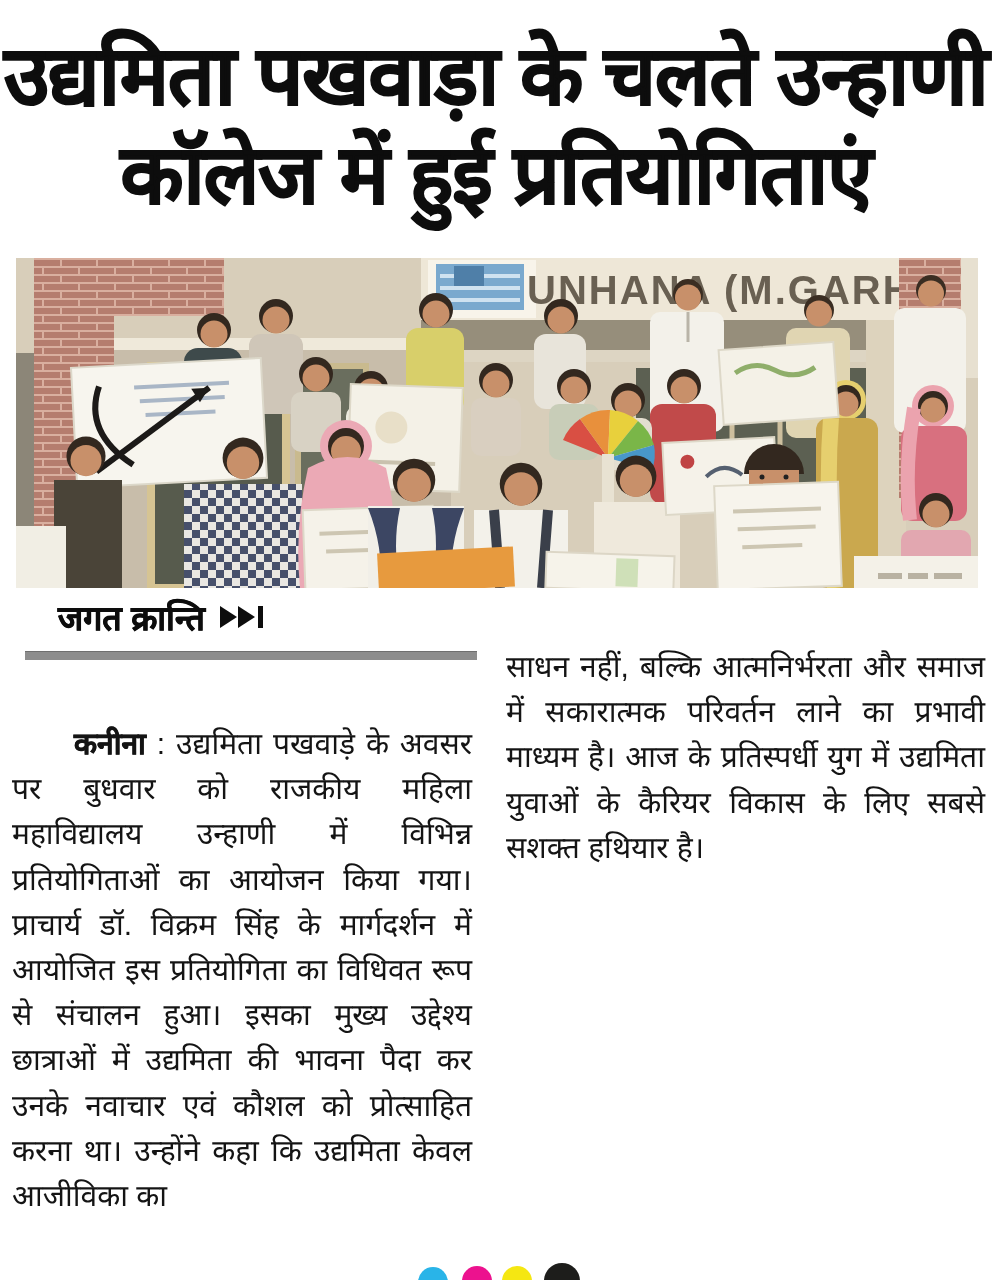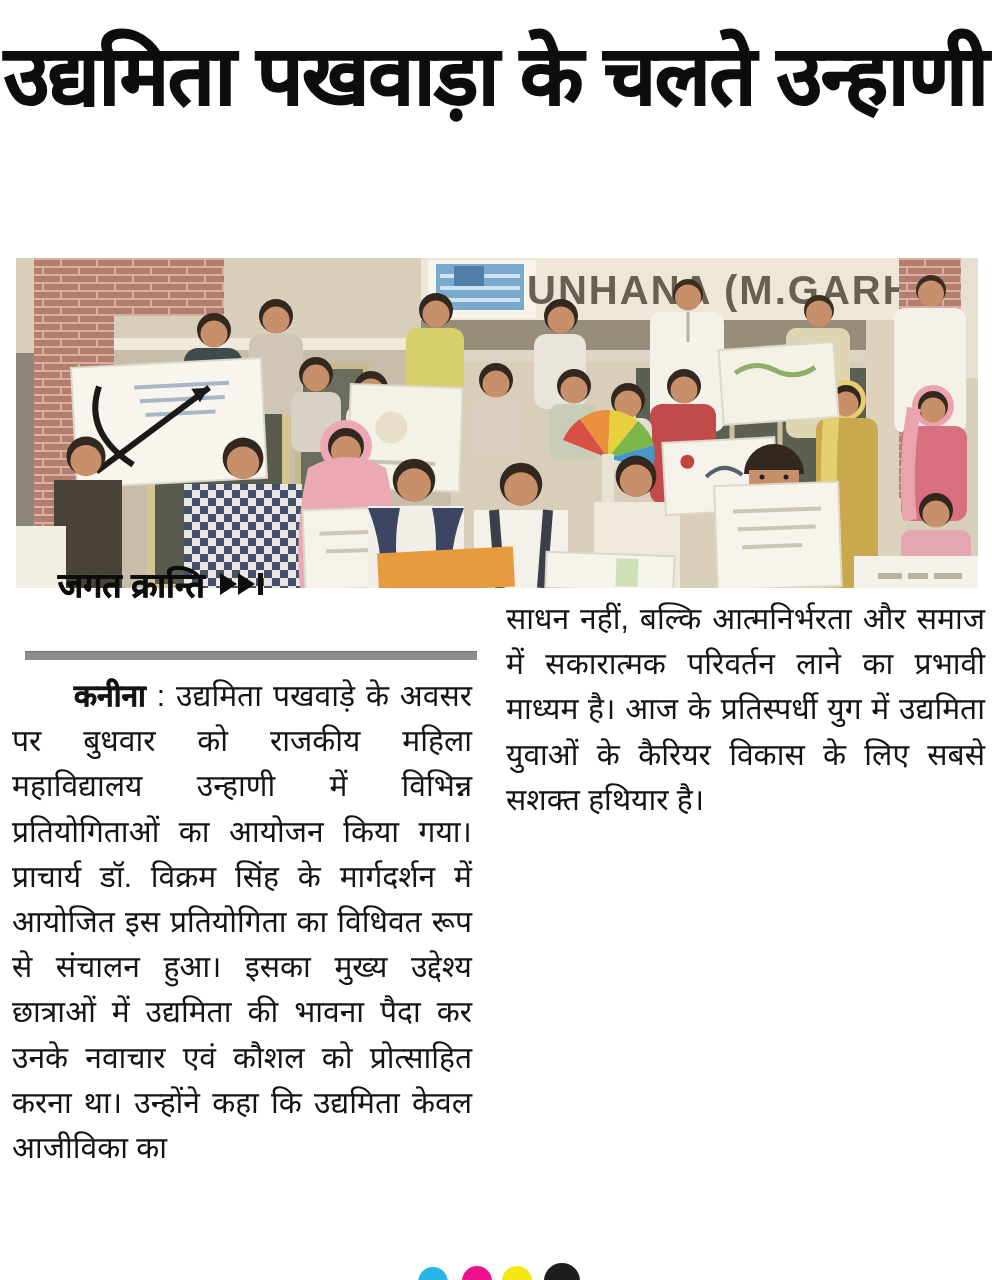--- a/index.html
+++ b/index.html
@@ -11,53 +11,54 @@
   .headline{
     position:absolute;top:26px;left:0;width:100%;text-align:center;
     font-size:82px;line-height:99px;font-weight:900;color:#0d0d0d;
     letter-spacing:-1px;-webkit-text-stroke:1.5px #0d0d0d;
   }
   
   .photo{position:absolute;left:16px;top:258px;width:962px;height:330px;}
   .photo svg{display:block;}
   
   .byline{
-    position:absolute;left:58px;top:564px;height:40px;
+    position:absolute;left:58px;top:597px;height:40px;
     display:flex;align-items:center;gap:13px;
     font-size:34px;font-weight:bold;color:#0d0d0d;-webkit-text-stroke:0.6px #0d0d0d;
   }
   .sep{display:flex;align-items:center;gap:1px;padding:0 2px;}
   .tri{width:0;height:0;border-left:17px solid #0d0d0d;border-top:11px solid transparent;border-bottom:11px solid transparent;}
   .sepbar{width:5px;height:22px;background:#0d0d0d;margin-left:2px;}
   
   .rule{position:absolute;left:25px;top:651px;width:452px;height:8px;background:#8d8d8d;border-top:1px solid #6f6f6f;}
   
   .col{
     position:absolute;text-align:justify;color:#141414;
-    font-size:30px;line-height:45.2px;letter-spacing:0;
+    font-size:30px;line-height:45.2px;letter-spacing:0;margin-top:48px;
   }
   .col p{margin:0;}
   .col-left{left:12px;top:673px;width:460px;}
   .col-right{left:506px;top:596px;width:479px;}
   .indent{text-indent:62px;}
   .dateline{font-weight:bold;-webkit-text-stroke:0.5px #141414;}
   
   .dot{position:absolute;border-radius:50%;}
   .dot-c{left:418px;top:1267px;width:30px;height:30px;}
   .dot-m{left:462px;top:1266px;width:30px;height:30px;}
   .dot-y{left:502px;top:1266px;width:30px;height:30px;}
   .dot-k{left:544px;top:1263px;width:36px;height:36px;}
 </style>
 </head>
 <body>
 
 <div class="page">
 
   <h1 class="headline" style="margin:0;position:absolute;top:26px;left:0;width:100%;">
     <div>उद्यमिता पखवाड़ा के चलते उन्हाणी</div>
+    <div>कॉलेज में हुई प्रतियोगिताएं</div>
   </h1>
 
   <figure class="photo" style="margin:0">
     <svg width="962" height="330" viewBox="0 0 962 330" xmlns="http://www.w3.org/2000/svg">
       <defs>
         <pattern id="bk" width="36" height="16" patternUnits="userSpaceOnUse">
           <rect width="36" height="16" fill="#b57d6e"></rect>
           <path d="M0 1h36 M0 9h36" stroke="#d9af9f" stroke-width="2"></path>
           <path d="M9 1v8 M27 9v8" stroke="#d9af9f" stroke-width="2"></path>
         </pattern>

